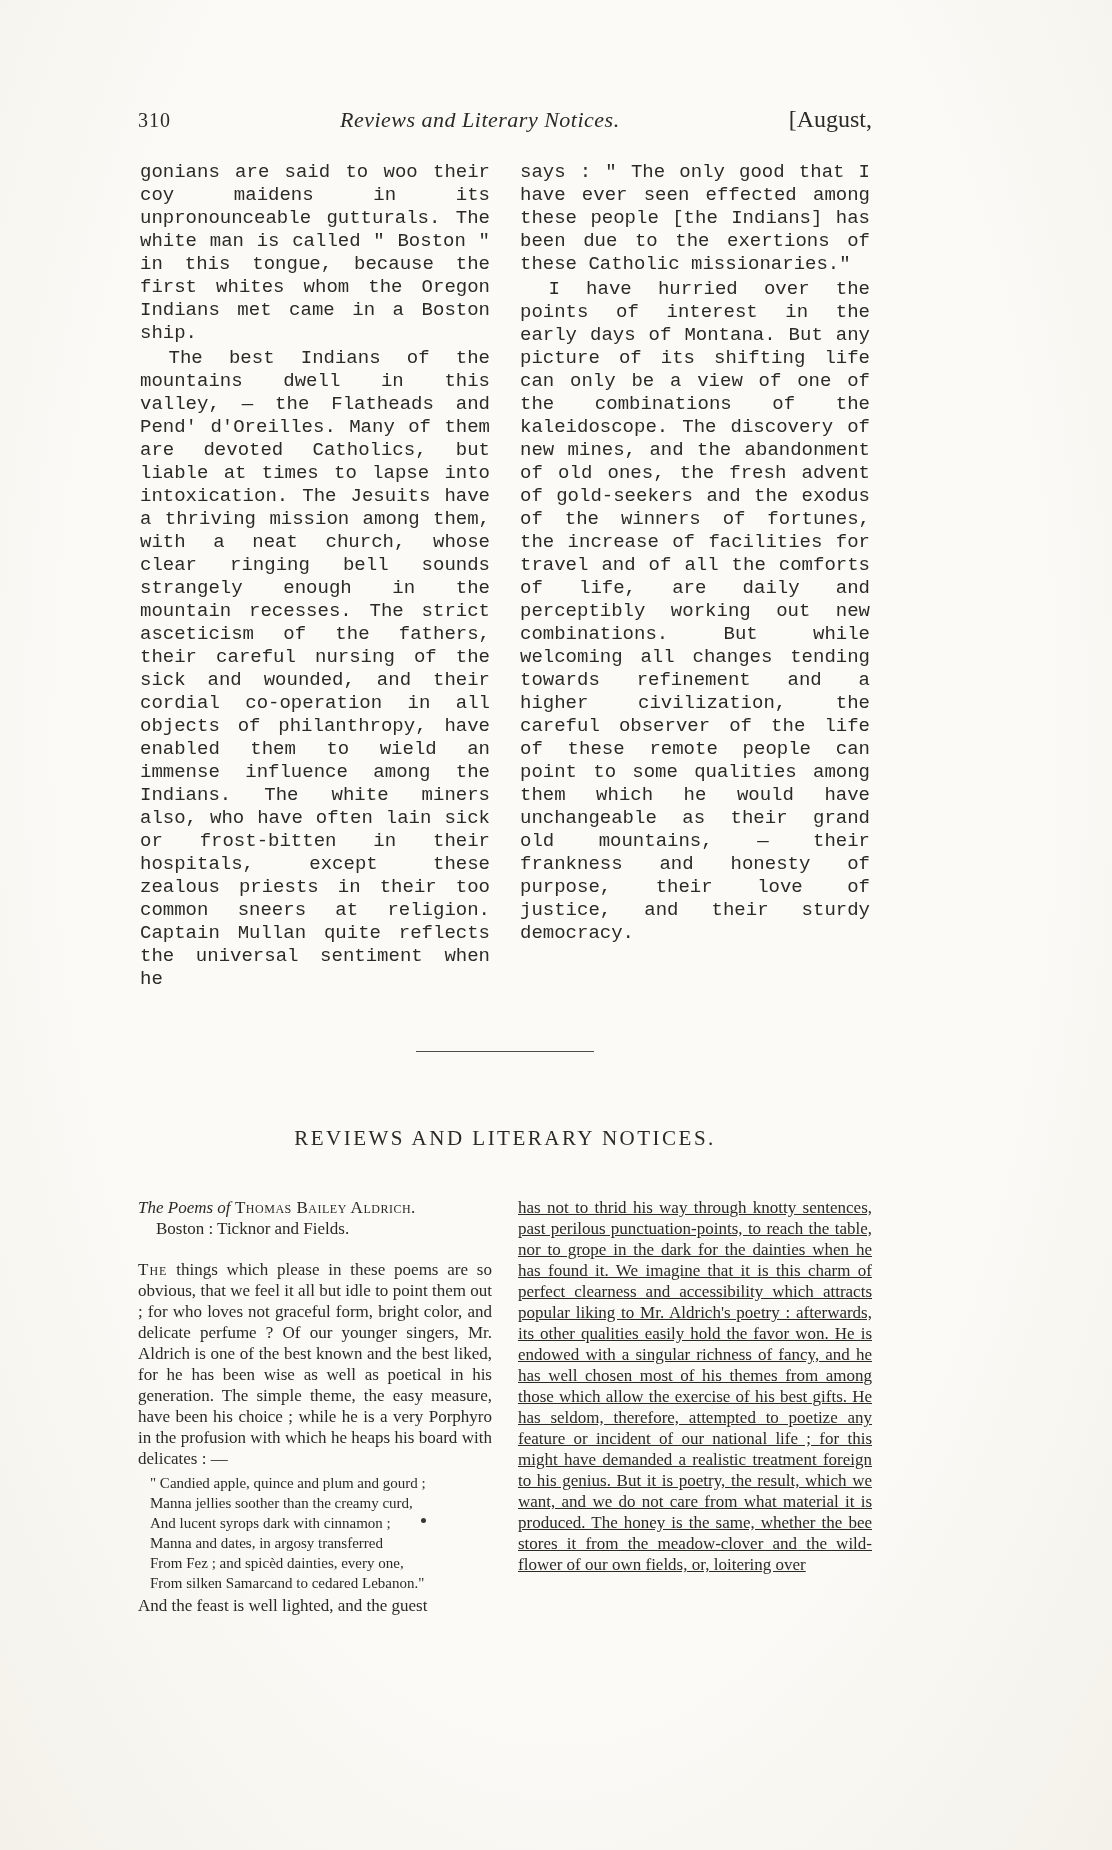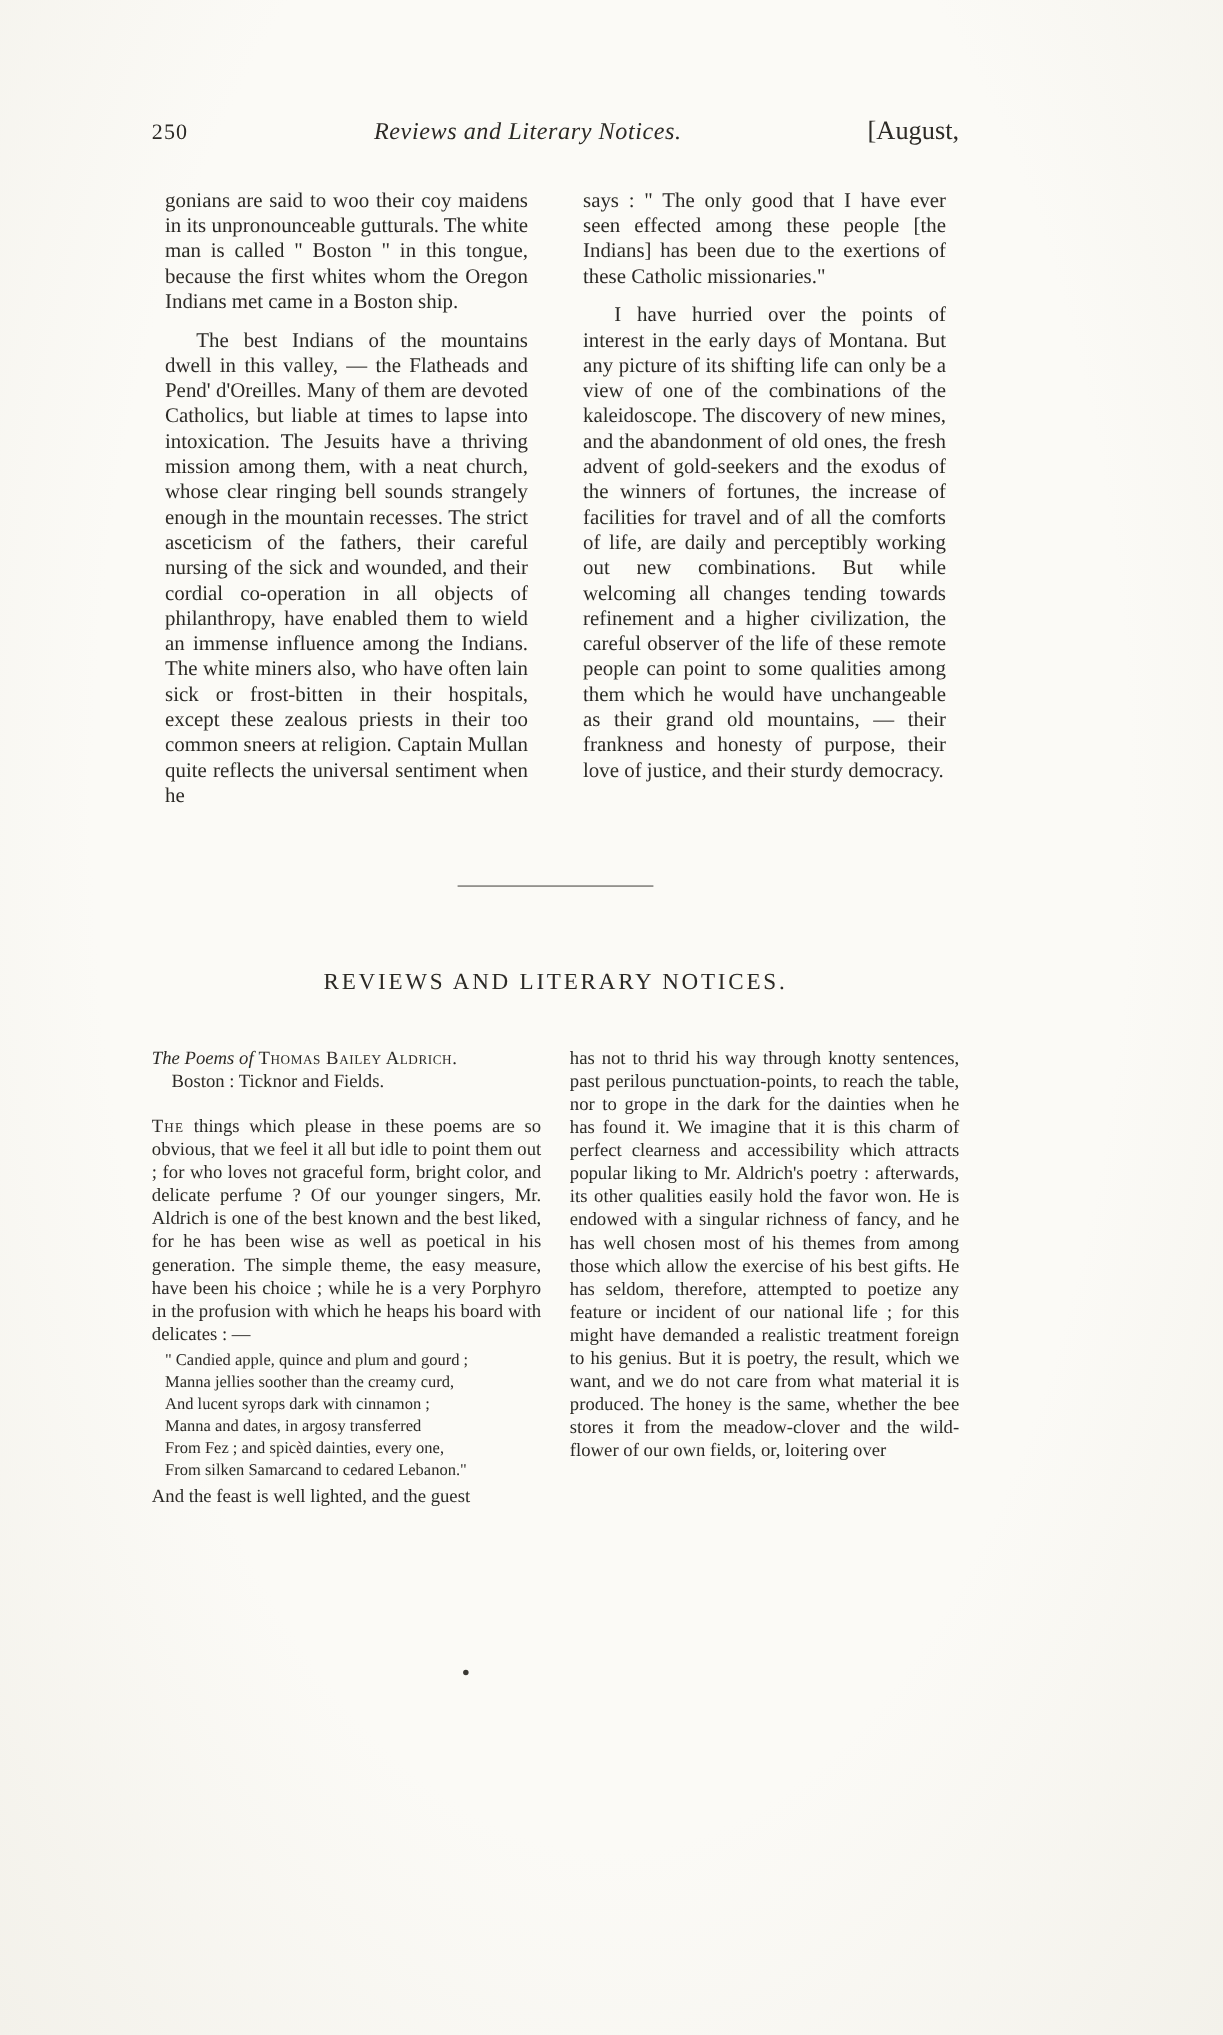--- a/index.html
+++ b/index.html
@@ -44,21 +44,21 @@
   .columns {
     display: flex;
     gap: 26px;
   }
   .col { width: 354px; }
   .article .col {
     font-size: 19px;
     line-height: 23px;
     text-align: justify;
   }
-  .article p { margin: 12px; text-indent: 1.5em; }
+  .article p { margin: 2px; text-indent: 1.5em; font-family: Liberation Mono, monospace; }
   .article p.no-indent { text-indent: 0; }
   
   .divider {
     border: none;
     border-top: 1.5px solid #4e4c48;
     width: 178px;
     margin: 58px auto 0 auto;
   }
   .section-heading {
     text-align: center;
@@ -81,40 +81,40 @@
   .review-body { margin-top: 20px !important; text-indent: 0; }
   .review-body .lead-word { font-variant: small-caps; letter-spacing: 1px; }
   .poem {
     margin: 4px 0 2px 12px;
     font-size: 15px;
     line-height: 20px;
     text-align: left;
   }
   .poem .poem-line { white-space: nowrap; }
   .after-quote { text-indent: 0; }
-  .right-first { text-indent: 0; }
+  .right-first { text-indent: 0; text-decoration: underline; }
   
   .printer-mark {
     position: absolute;
     left: 421px;
     top: 1518px;
     width: 5px;
     height: 5px;
     border-radius: 50%;
     background: #3a3833;
   }
 </style>
 </head>
 <body>
 
 <div class="sheet">
   <div class="content">
 
     <div class="page-header">
-      <span class="pagenum">250</span>
+      <span class="pagenum">310</span>
       <span class="running-title">Reviews and Literary Notices.</span>
       <span class="issue">[August,</span>
     </div>
 
     <div class="columns article">
       <div class="col">
         <p class="no-indent">gonians are said to woo their coy maidens in its unpronounceable gutturals. The white man is called " Boston " in this tongue, because the first whites whom the Oregon Indians met came in a Boston ship.</p>
         <p>The best Indians of the mountains dwell in this valley, — the Flatheads and Pend' d'Oreilles.  Many of them are devoted Catholics, but liable at times to lapse into intoxication.  The Jesuits have a thriving mission among them, with a neat church, whose clear ringing bell sounds strangely enough in the mountain recesses.  The strict asceticism of the fathers, their careful nursing of the sick and wounded, and their cordial co-operation in all objects of philanthropy, have enabled them to wield an immense influence among the Indians.  The white miners also, who have often lain sick or frost-bitten in their hospitals, except these zealous priests in their too common sneers at religion.  Captain Mullan quite reflects the universal sentiment when he</p>
       </div>
       <div class="col">

